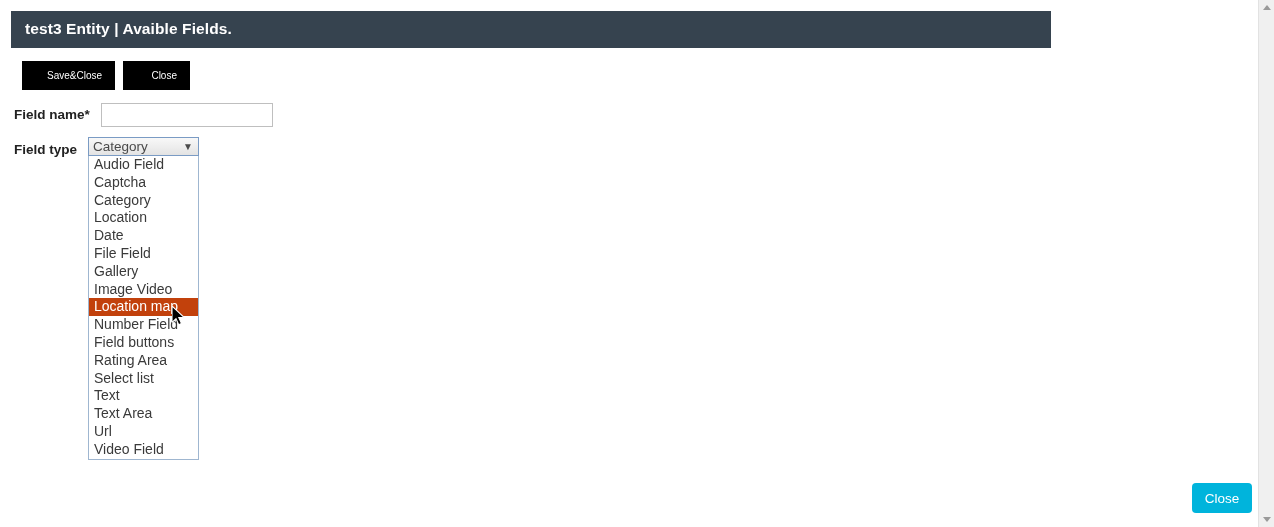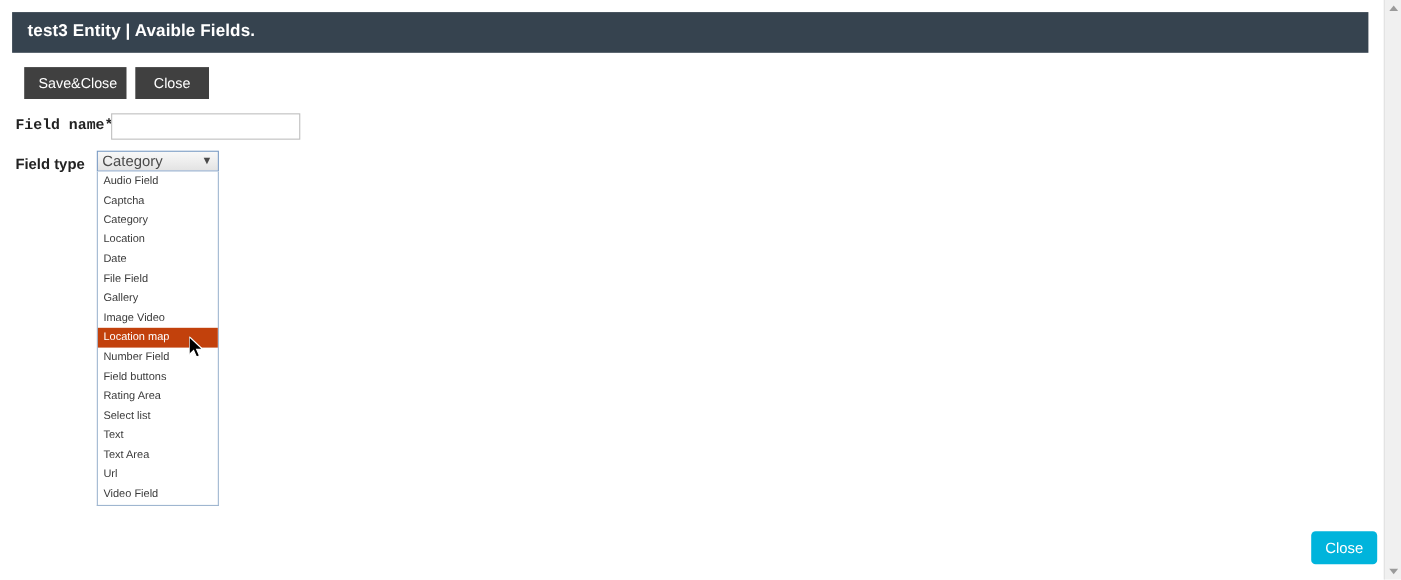--- a/index.html
+++ b/index.html
@@ -24,21 +24,21 @@
     width: 1258px;
     height: 527px;
     background: #ffffff;
   }
 
   
   #header-bar {
     position: absolute;
     left: 11px;
     top: 11px;
-    width: 1233px;
+    width: 1040px;
     height: 37px;
     background: #36434f;
     box-sizing: border-box;
   }
   #header-title {
     position: absolute;
     left: 14px;
     top: 9px;
     color: #ffffff;
     font-size: 15.5px;
@@ -50,29 +50,29 @@
   
   #toolbar {
     position: absolute;
     left: 22px;
     top: 61px;
     height: 29px;
   }
   .tool-btn {
     display: inline-block;
     vertical-align: top;
-    background: #404040;
+    background: #000000;
     color: #ffffff;
     border: none;
     height: 29px;
     line-height: 29px;
     padding: 0 13px;
     font-family: "Liberation Sans", sans-serif;
-    font-size: 13px;
-    text-align: center;
+    font-size: 10px;
+    text-align: right;
     cursor: pointer;
     box-sizing: border-box;
   }
   #btn-save-close { width: 93px; margin-right: 8px; }
   #btn-close-top  { width: 67px; }
 
   
   #form-area {
     position: absolute;
     left: 0;
@@ -84,21 +84,21 @@
     height: 35px;
   }
   .form-label {
     position: absolute;
     left: 14px;
     font-weight: bold;
     font-size: 13.5px;
     color: #222222;
     white-space: nowrap;
   }
-  #row-field-name .form-label { top: 7px; font-family: Liberation Mono, monospace; }
+  #row-field-name .form-label { top: 7px; }
   #row-field-type .form-label { top: 7px; }
 
   #field-name-input {
     position: absolute;
     left: 101px;
     top: 3px;
     width: 172px;
     height: 24px;
     border: 1px solid #bfbfbf;
     background: #ffffff;
@@ -150,21 +150,21 @@
     box-sizing: border-box;
     padding: 0;
     margin: 0;
     list-style: none;
     z-index: 50;
   }
   #field-type-options li {
     height: 17.8px;
     line-height: 17.8px;
     padding: 0 0 0 5px;
-    font-size: 10px;
+    font-size: 14px;
     color: #3a3a3a;
     white-space: nowrap;
     cursor: default;
   }
   #field-type-options li.selected {
     background: #c2410c;
     color: #ffffff;
   }
 
   

